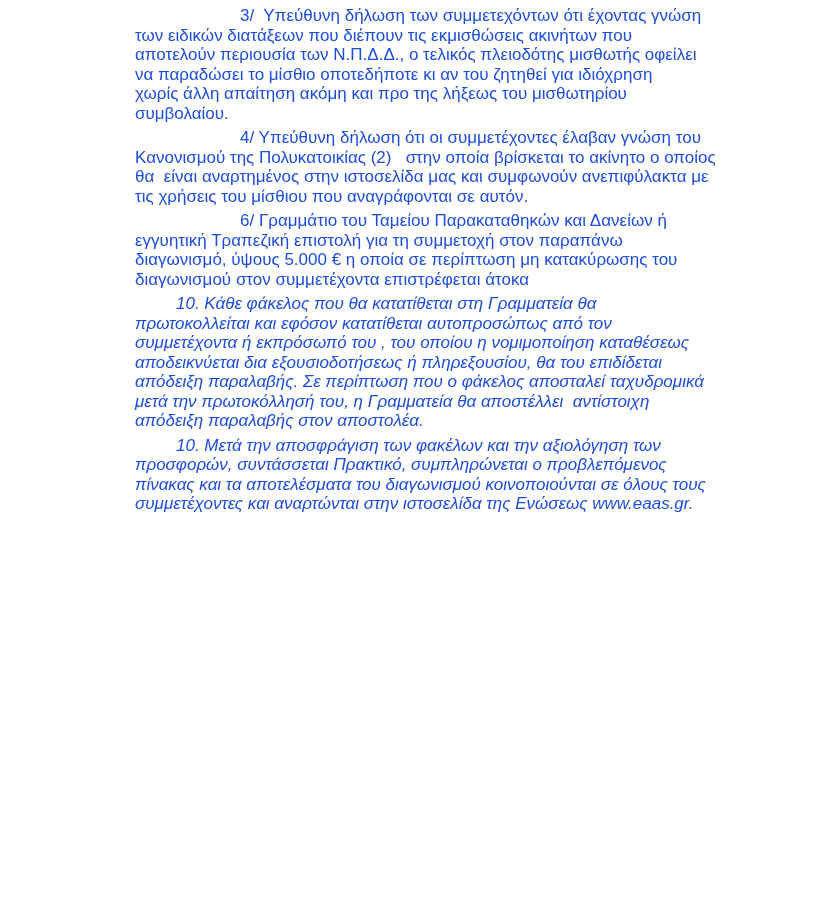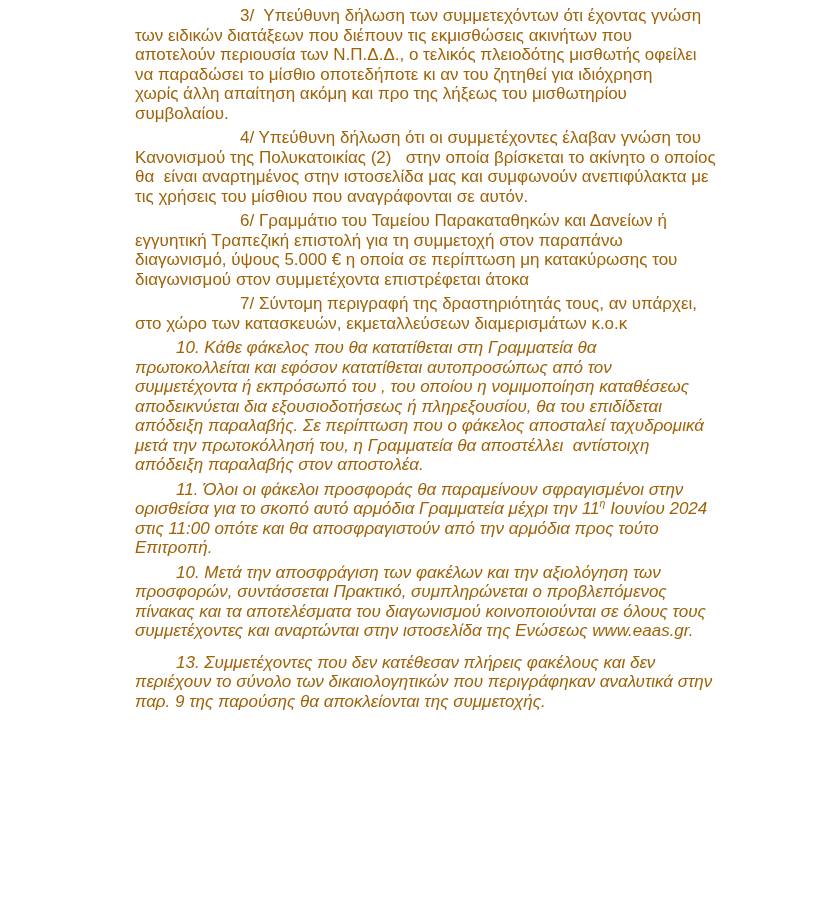--- a/index.html
+++ b/index.html
@@ -42,49 +42,40 @@
   .para sup {
     font-size: 0.62em;
     vertical-align: super;
     line-height: 0;
   }
 </style>
 </head>
 <body>
 
 <main class="page">
-  <div class="doc-body" id="doc-body" style="color: #a16207;">
+  <div class="doc-body" id="doc-body" style="color: #1d4ed8;">
       <p class="para indent-deep"><span>3/  Υπεύθυνη δήλωση των συμμετεχόντων ότι έχοντας γνώση
 των ειδικών διατάξεων που διέπουν τις εκμισθώσεις ακινήτων που
 αποτελούν περιουσία των Ν.Π.Δ.Δ., ο τελικός πλειοδότης μισθωτής οφείλει
 να παραδώσει το μίσθιο οποτεδήποτε κι αν του ζητηθεί για ιδιόχρηση
 χωρίς άλλη απαίτηση ακόμη και προ της λήξεως του μισθωτηρίου
 συμβολαίου.</span></p>
       <p class="para indent-deep"><span>4/ Υπεύθυνη δήλωση ότι οι συμμετέχοντες έλαβαν γνώση του
 Κανονισμού της Πολυκατοικίας (2)   στην οποία βρίσκεται το ακίνητο ο οποίος
 θα  είναι αναρτημένος στην ιστοσελίδα μας και συμφωνούν ανεπιφύλακτα με
 τις χρήσεις του μίσθιου που αναγράφονται σε αυτόν.</span></p>
       <p class="para indent-deep"><span>6/ Γραμμάτιο του Ταμείου Παρακαταθηκών και Δανείων ή
 εγγυητική Τραπεζική επιστολή για τη συμμετοχή στον παραπάνω
 διαγωνισμό, ύψους 5.000 € η οποία σε περίπτωση μη κατακύρωσης του
 διαγωνισμού στον συμμετέχοντα επιστρέφεται άτοκα</span></p>
-      <p class="para indent-deep"><span>7/ Σύντομη περιγραφή της δραστηριότητάς τους, αν υπάρχει,
-στο χώρο των κατασκευών, εκμεταλλεύσεων διαμερισμάτων κ.ο.κ</span></p>
       <p class="para indent-normal"><span>10. Κάθε φάκελος που θα κατατίθεται στη Γραμματεία θα
 πρωτοκολλείται και εφόσον κατατίθεται αυτοπροσώπως από τον
 συμμετέχοντα ή εκπρόσωπό του , του οποίου η νομιμοποίηση καταθέσεως
 αποδεικνύεται δια εξουσιοδοτήσεως ή πληρεξουσίου, θα του επιδίδεται
 απόδειξη παραλαβής. Σε περίπτωση που ο φάκελος αποσταλεί ταχυδρομικά
 μετά την πρωτοκόλλησή του, η Γραμματεία θα αποστέλλει  αντίστοιχη
 απόδειξη παραλαβής στον αποστολέα.</span></p>
-      <p class="para indent-normal"><span>11. Όλοι οι φάκελοι προσφοράς θα παραμείνουν σφραγισμένοι στην
-ορισθείσα για το σκοπό αυτό αρμόδια Γραμματεία μέχρι την 11</span><sup>η</sup><span> Ιουνίου 2024
-στις 11:00 οπότε και θα αποσφραγιστούν από την αρμόδια προς τούτο
-Επιτροπή.</span></p>
       <p class="para indent-normal"><span>10. Μετά την αποσφράγιση των φακέλων και την αξιολόγηση των
 προσφορών, συντάσσεται Πρακτικό, συμπληρώνεται ο προβλεπόμενος
 πίνακας και τα αποτελέσματα του διαγωνισμού κοινοποιούνται σε όλους τους
 συμμετέχοντες και αναρτώνται στην ιστοσελίδα της Ενώσεως www.eaas.gr.</span></p>
-      <p class="para indent-normal"><span>13. Συμμετέχοντες που δεν κατέθεσαν πλήρεις φακέλους και δεν
-περιέχουν το σύνολο των δικαιολογητικών που περιγράφηκαν αναλυτικά στην
-παρ. 9 της παρούσης θα αποκλείονται της συμμετοχής.</span></p>
     </div>
 </main>
 
 </body></html>

